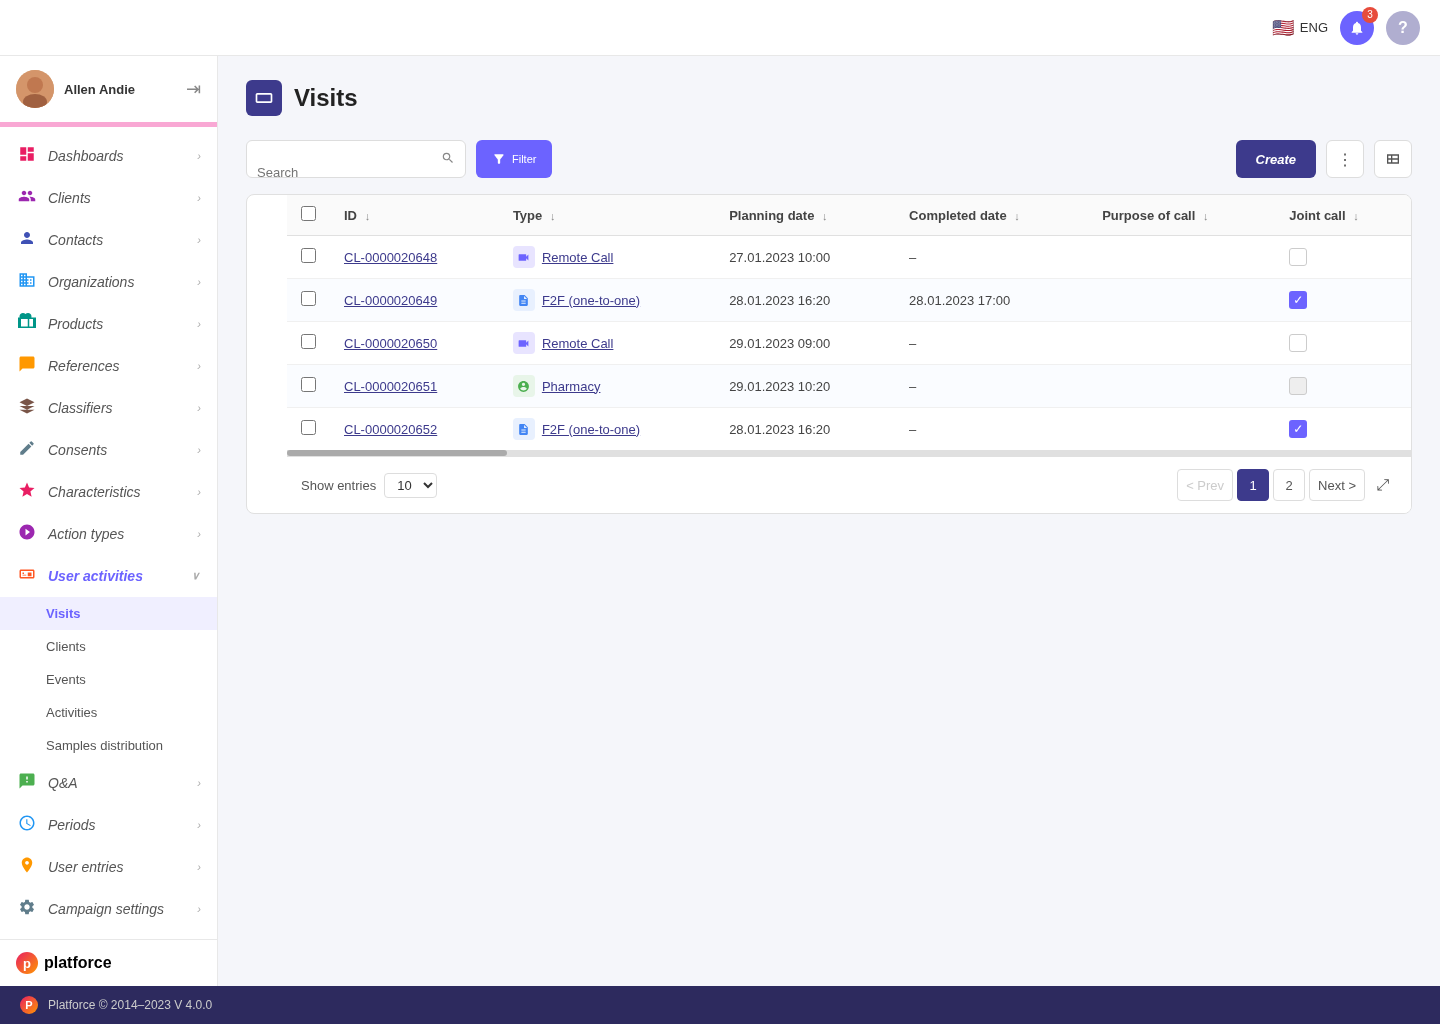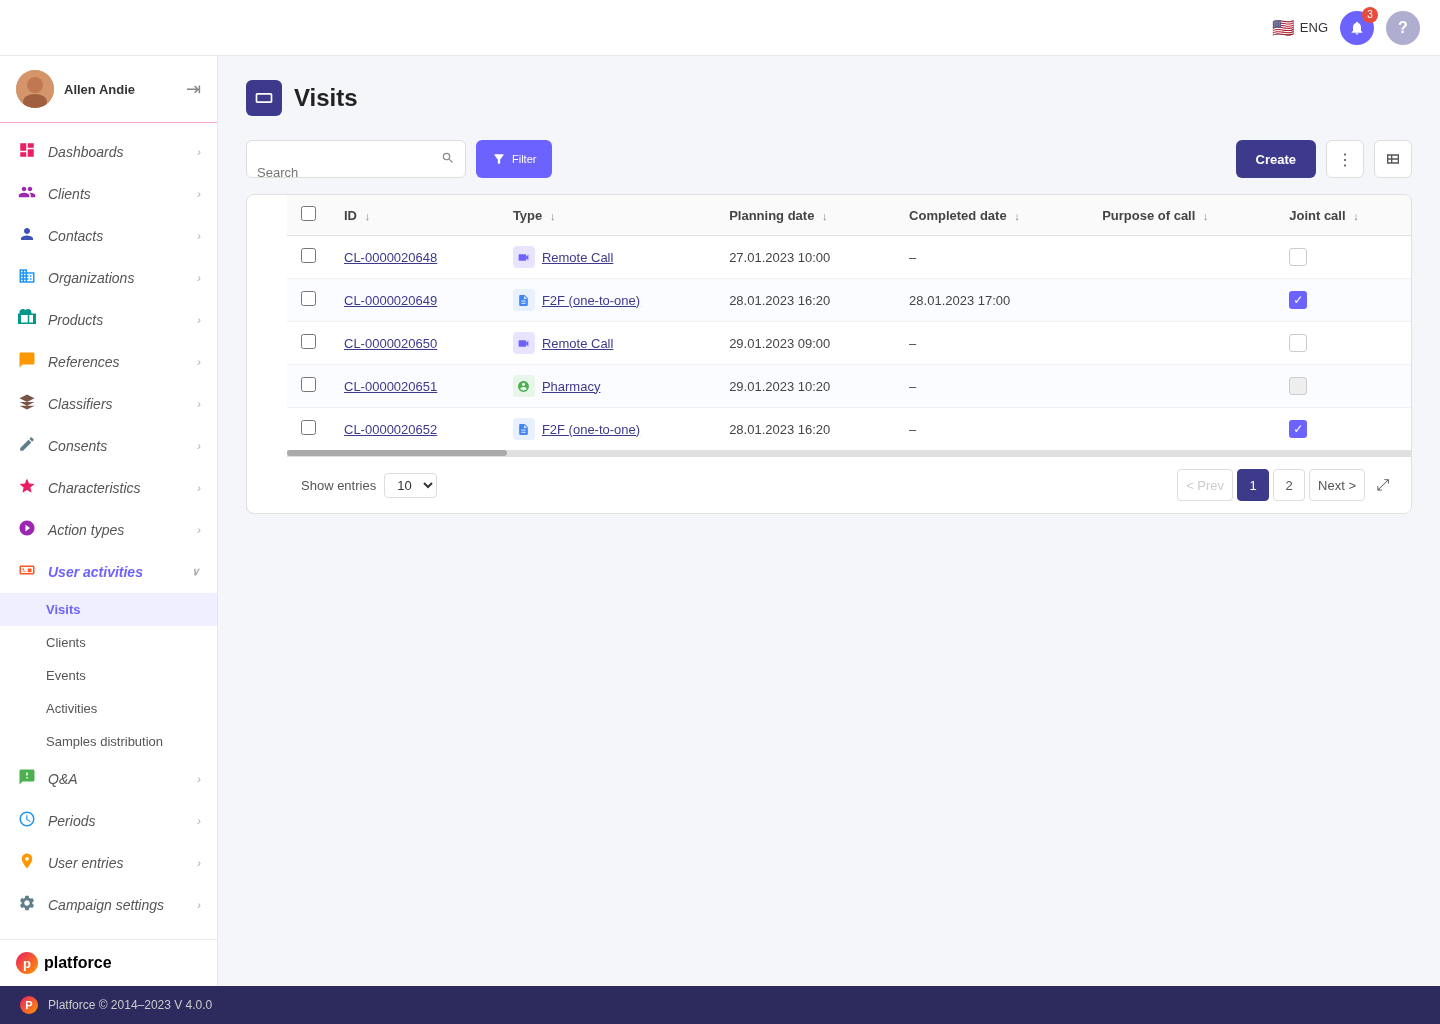--- a/index.html
+++ b/index.html
@@ -67,21 +67,21 @@
       flex-direction: column;
       flex-shrink: 0;
       overflow-y: auto;
     }
 
     .sidebar-user {
       display: flex;
       align-items: center;
       padding: 14px 16px;
       gap: 10px;
-      border-bottom: 1px solid #f9a8d4;
+      border-bottom: 5px solid #f9a8d4;
     }
     .avatar {
       width: 38px; height: 38px;
       border-radius: 50%;
       background: linear-gradient(135deg, #e8c49a, #c9956a);
       display: flex; align-items: center; justify-content: center;
       overflow: hidden;
       flex-shrink: 0;
     }
     .avatar svg { width: 38px; height: 38px; }
@@ -206,20 +206,21 @@
       margin-left: auto;
       background: #3d3a8c;
       color: white;
       border: none;
       border-radius: 6px;
       padding: 0 20px;
       height: 38px;
       cursor: pointer;
       font-size: 13px;
       font-weight: 600;
+      font-style: italic;
     }
     .icon-btn {
       width: 38px; height: 38px;
       border: 1px solid #ddd;
       border-radius: 6px;
       background: #fff;
       display: flex; align-items: center; justify-content: center;
       cursor: pointer;
       color: #555;
       font-size: 16px;

